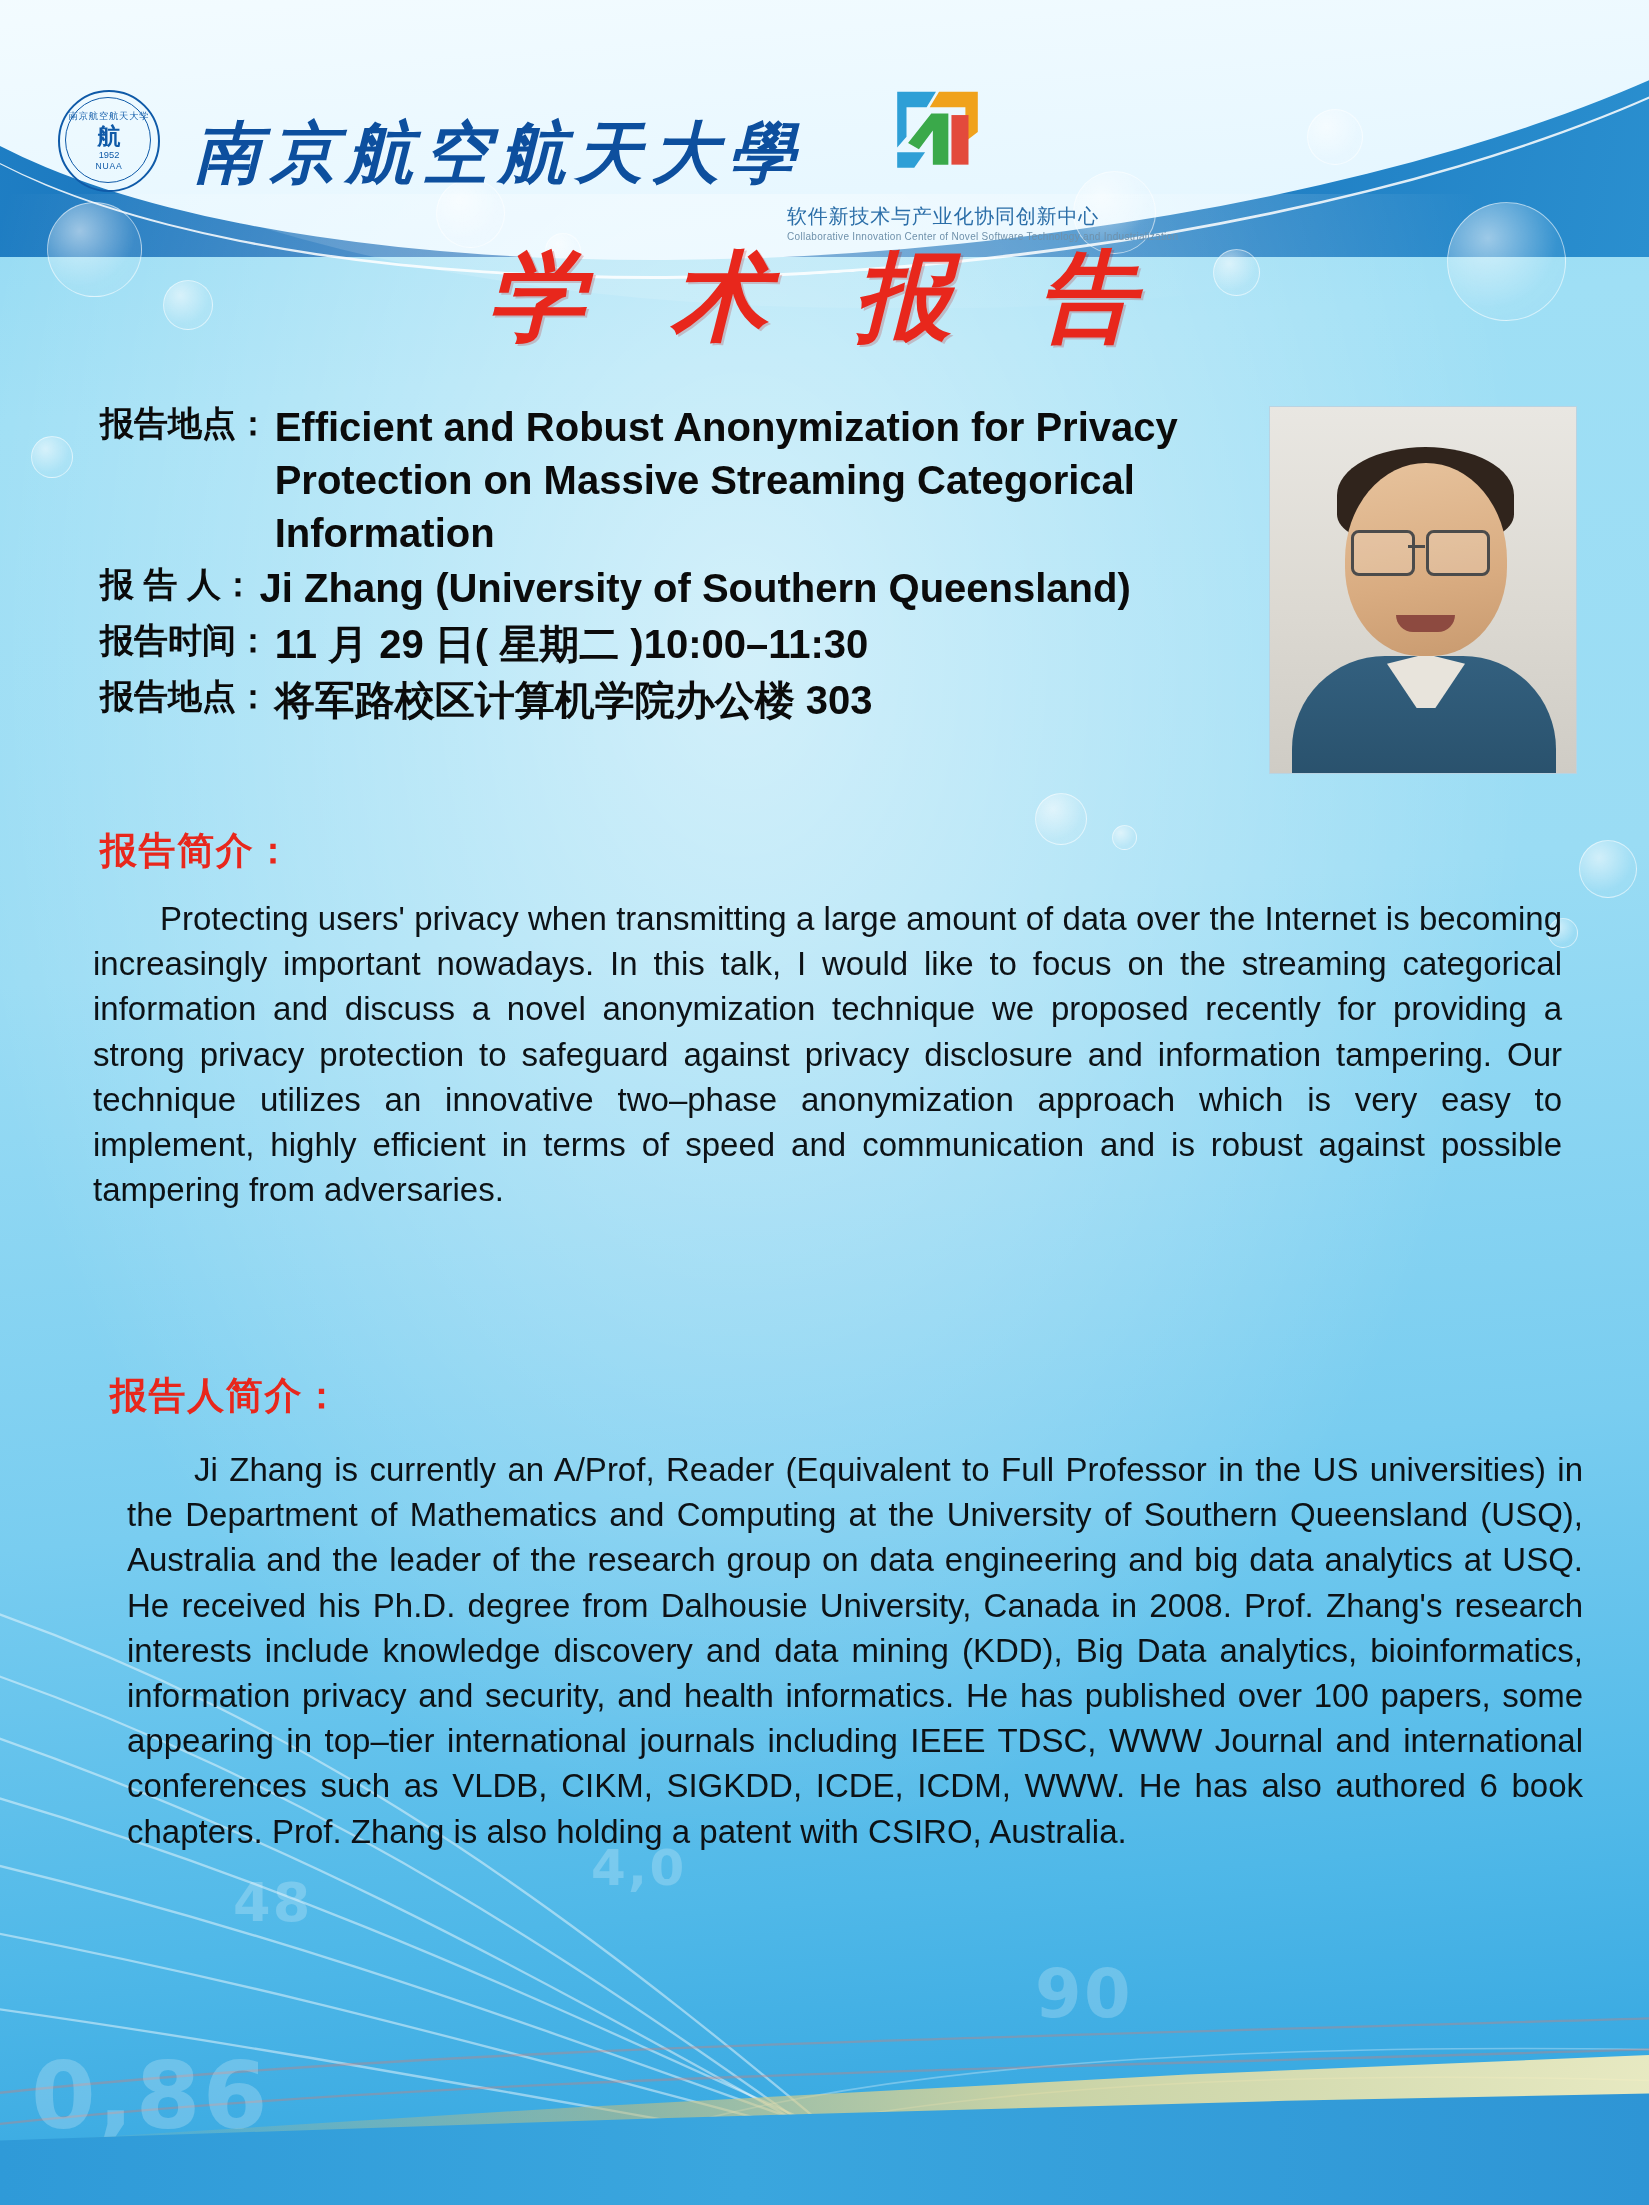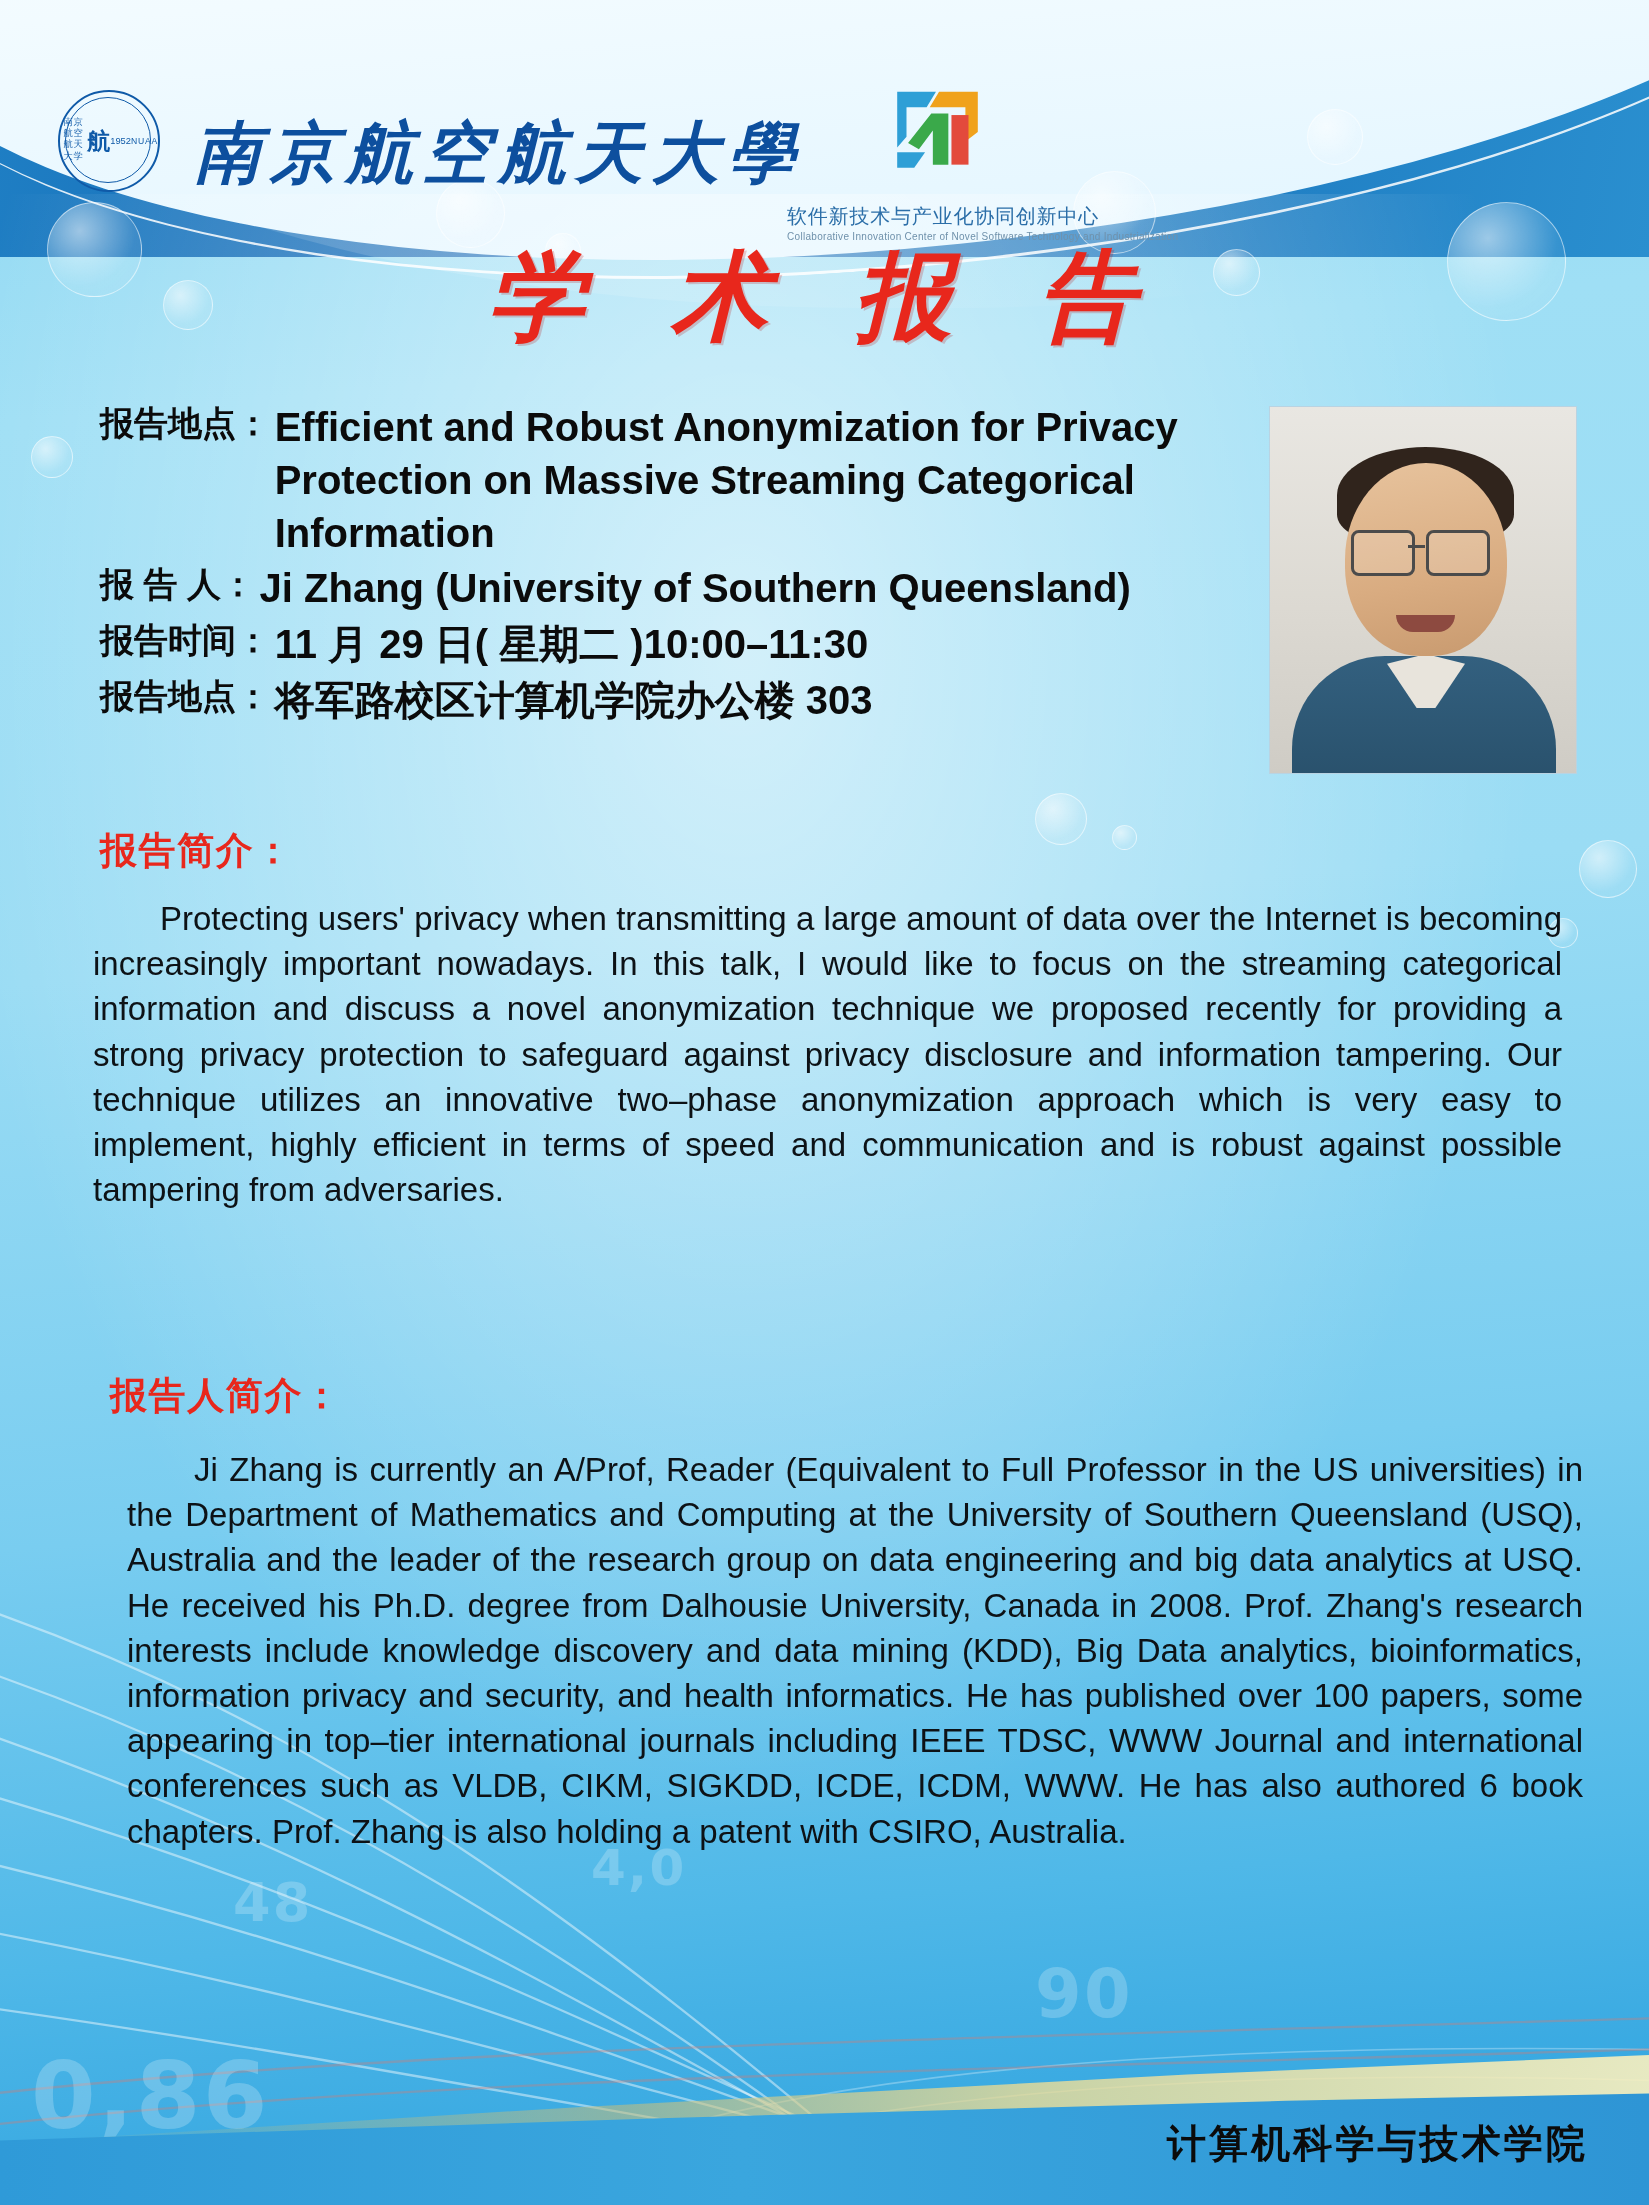--- a/index.html
+++ b/index.html
@@ -101,21 +101,21 @@
     align-items: flex-start;
   }
   .nuaa-seal {
     position: absolute;
     left: 58px; top: 43px;
     width: 98px; height: 98px;
     border-radius: 50%;
     border: 2.3px solid #0f5aa8;
     color: #0f5aa8;
     display: flex;
-    flex-direction: row;
+    flex-direction: column;
     align-items: center;
     justify-content: center;
     font-size: 10px;
     line-height: 1.2;
     text-align: center;
   }
   .nuaa-seal .ring {
     position: absolute;
     left: 5.4px; top: 5.4px;
     width: 84px; height: 84px;
@@ -417,16 +417,15 @@
   <div class="section-head" style="left:100px; top:826px;">报告简介：</div>
   <div class="body-text" style="left:93px; top:896px; width:1469px;">
     <span class="indent"></span><span>Protecting users' privacy when transmitting a large amount of data over the Internet is becoming increasingly important nowadays. In this talk, I would like to focus on the streaming categorical information and discuss a novel anonymization technique we proposed recently for providing a strong privacy protection to safeguard against privacy disclosure and information tampering. Our technique utilizes an innovative two–phase anonymization approach which is very easy to implement, highly efficient in terms of speed and communication and is robust against possible tampering from adversaries.</span>
   </div>
 
   <div class="section-head" style="left:110px; top:1371px;">报告人简介：</div>
   <div class="body-text" style="left:107px; top:1447px; width:1456px;margin-left:20px;">
     <span class="indent"></span><span>Ji Zhang is currently an A/Prof, Reader (Equivalent to Full Professor in the US universities) in the Department of Mathematics and Computing at the University of Southern Queensland (USQ), Australia and the leader of the research group on data engineering and big data analytics at USQ. He received his Ph.D. degree from Dalhousie University, Canada in 2008. Prof. Zhang's research interests include knowledge discovery and data mining (KDD), Big Data analytics, bioinformatics, information privacy and security, and health informatics. He has published over 100 papers, some appearing in top–tier international journals including IEEE TDSC, WWW Journal and international conferences such as VLDB, CIKM, SIGKDD, ICDE, ICDM, WWW. He has also authored 6 book chapters. Prof. Zhang is also holding a patent with CSIRO, Australia.</span>
   </div>
 
-  <div class="footer-dept">计算机科学与技术学院</div>
 
 </div>
 
 
 </body></html>

